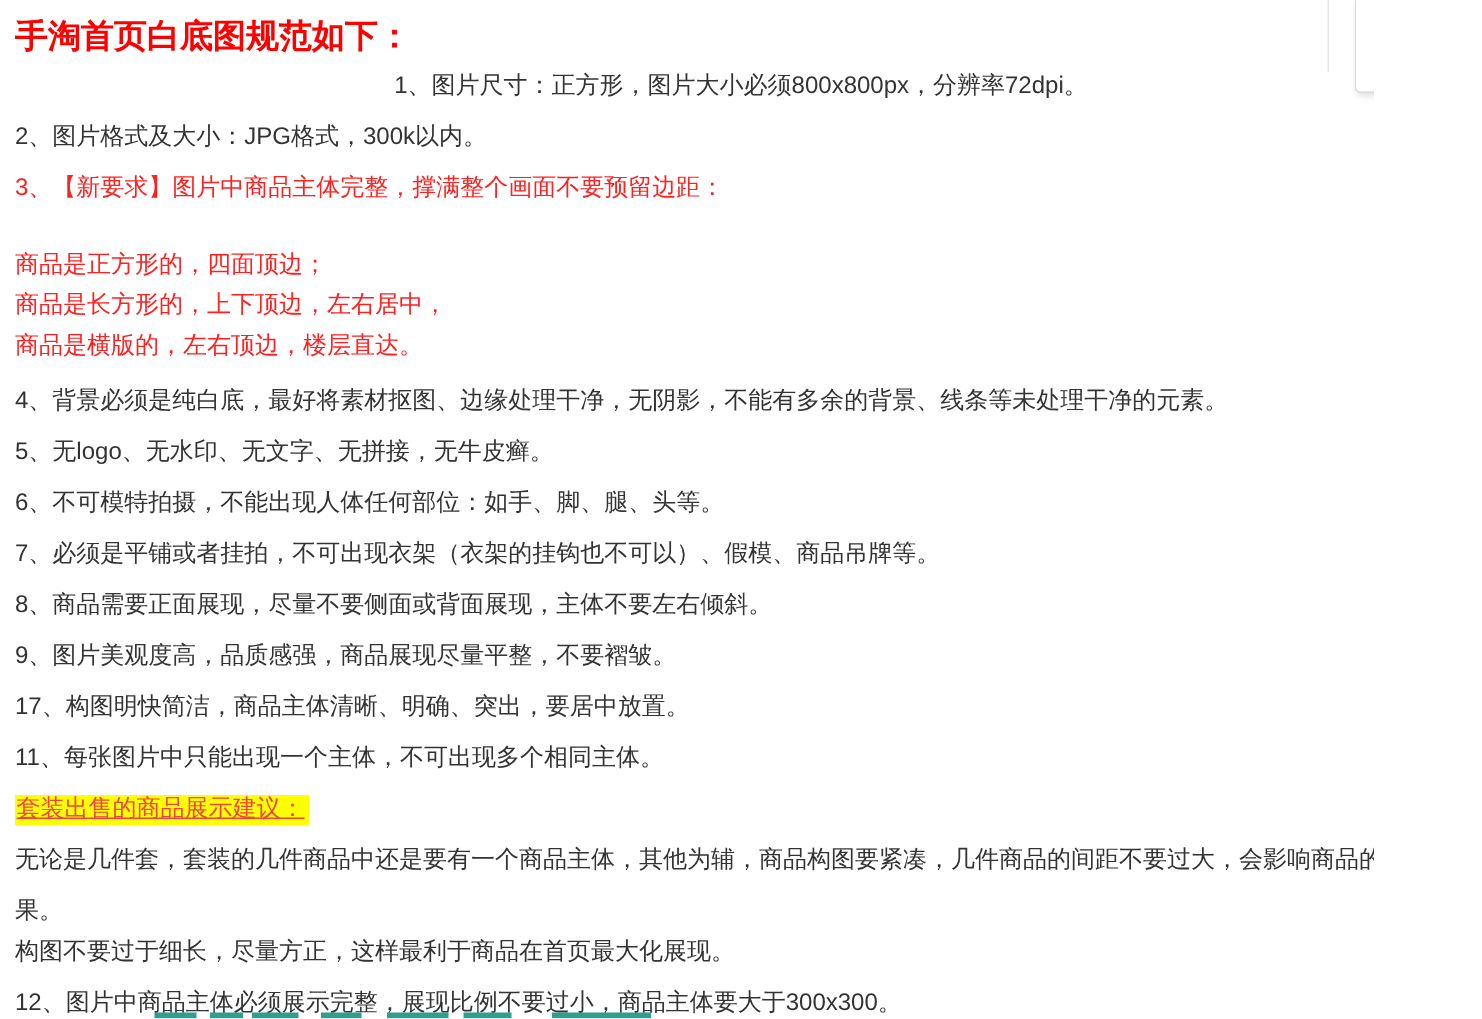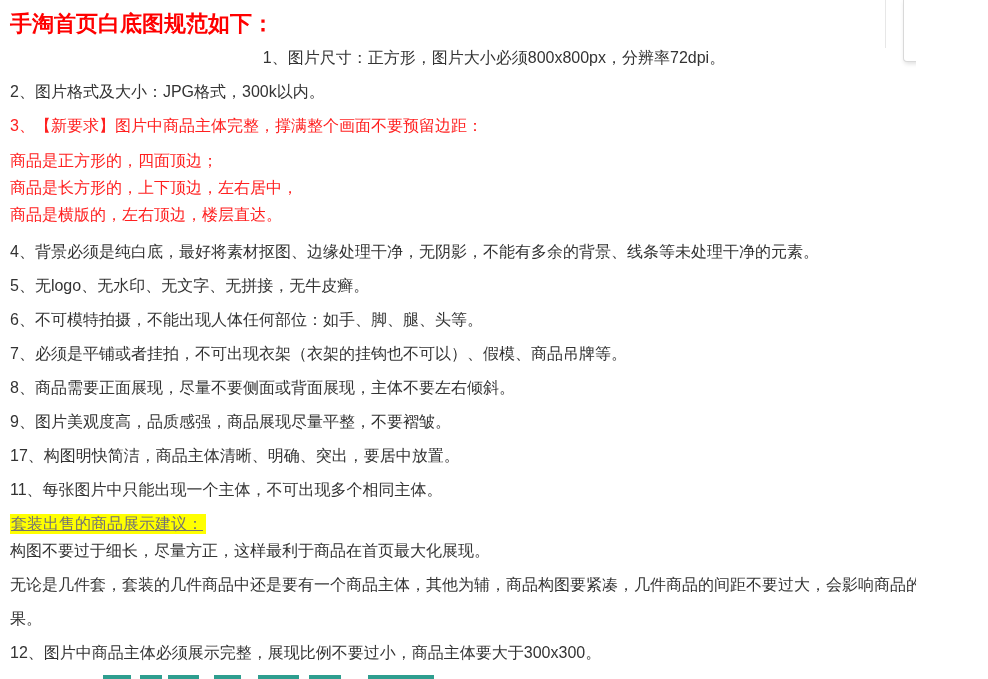--- a/index.html
+++ b/index.html
@@ -13,27 +13,27 @@
   .content{position:absolute;left:10px;top:0;width:968px;}
   h1.title{
     margin:0;padding-top:11px;
     font-size:22px;line-height:26px;font-weight:bold;
     color:#ff0000;
   }
   p.std{margin:0;font-size:16px;line-height:34px;color:#333;}
   p.first{margin-top:4px;text-align:center;}
   p.red{color:#ff2020;}
   p.redgroup{
-    margin:4px 0 7px 0;
+    margin:20px 0 7px 0;
     font-size:16px;line-height:27px;color:#ff2020;
   }
   p.pull7{margin-top:-7px;}
   .hl{
     background:#ffff00;
-    color:#737373;
+    color:#ef4444;
     text-decoration:underline;
     padding:1px 3px 2px 1px;
   }
   
   .edge-line{
     position:absolute;left:885px;top:0;width:1px;height:48px;
     background:#e7e7e7;
   }
   
   .floor-nav{
@@ -103,22 +103,22 @@
     <p class="std">5、无logo、无水印、无文字、无拼接，无牛皮癣。</p>
     <p class="std">6、不可模特拍摄，不能出现人体任何部位：如手、脚、腿、头等。</p>
     <p class="std">7、必须是平铺或者挂拍，不可出现衣架（衣架的挂钩也不可以）、假模、商品吊牌等。</p>
     <p class="std">8、商品需要正面展现，尽量不要侧面或背面展现，主体不要左右倾斜。</p>
     <p class="std">9、图片美观度高，品质感强，商品展现尽量平整，不要褶皱。</p>
     <p class="std">17、构图明快简洁，商品主体清晰、明确、突出，要居中放置。</p>
     <p class="std">11、每张图片中只能出现一个主体，不可出现多个相同主体。</p>
 
     <p class="std"><span class="hl">套装出售的商品展示建议：</span></p>
 
+    <p class="std">无论是几件套，套装的几件商品中还是要有一个商品主体，其他为辅，商品构图要紧凑，几件商品的间距不要过大，会影响商品的展示效果。</p>
     <p class="std pull7">构图不要过于细长，尽量方正，这样最利于商品在首页最大化展现。</p>
-    <p class="std">无论是几件套，套装的几件商品中还是要有一个商品主体，其他为辅，商品构图要紧凑，几件商品的间距不要过大，会影响商品的展示效果。</p>
     <p class="std">12、图片中商品主体必须展示完整，展现比例不要过小，商品主体要大于300x300。</p>
   </div>
 
   <div class="edge-line"></div>
 
   <div class="floor-nav">
     <div class="nav-row1">
       <span class="navbtn">回复</span>
       <span class="navbtn">助</span><span class="partial-glyph"></span>
     </div>

